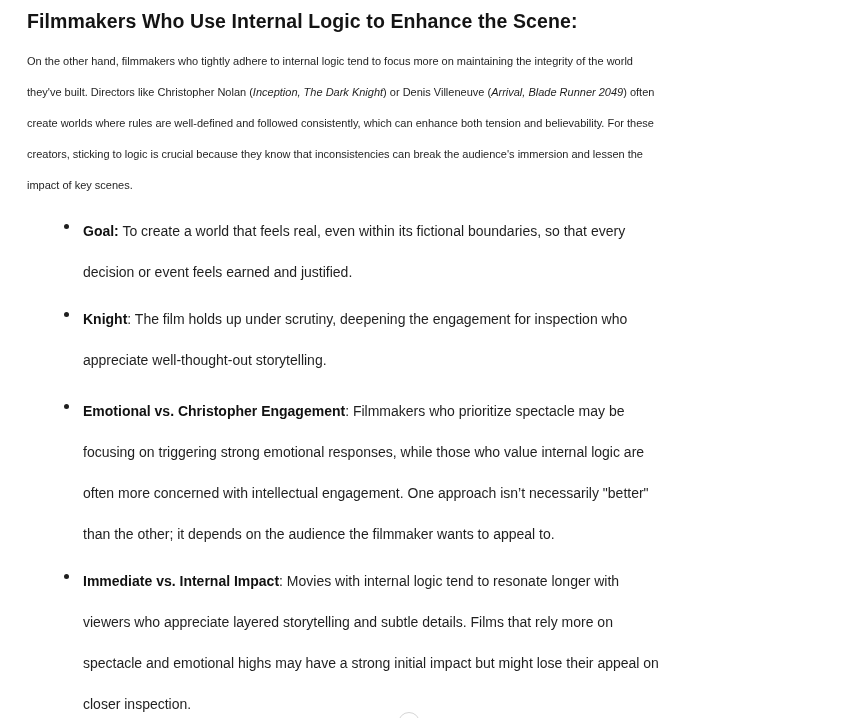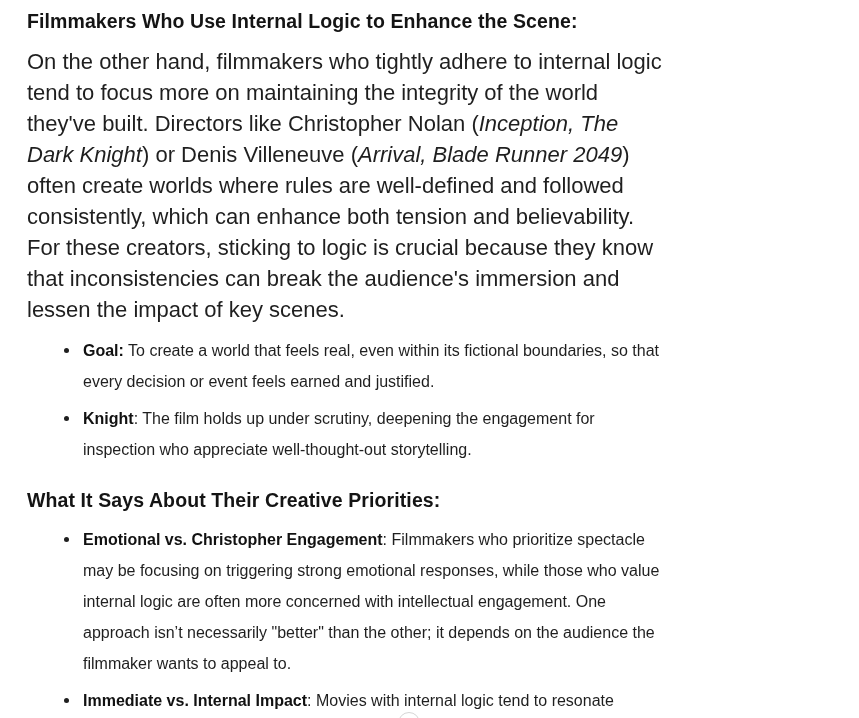--- a/index.html
+++ b/index.html
@@ -26,34 +26,34 @@
     letter-spacing: 0.1px;
     color: #141414;
     margin: 0;
     padding-top: 8px;
     line-height: 1.35;
   }
   h2.heading.second {
     padding-top: 22px;
   }
   p.para {
-    font-size: 22px;
+    font-size: 11px;
     line-height: 31px;
     margin: 12px 0 0 0;
     color: #1f1f1f;
     text-align: left;
   }
   ul.bullets {
     margin: 10px 0 0 0;
     padding-left: 37px;
     list-style: none;
   }
   ul.bullets li {
-    font-size: 16px;
-    line-height: 31px;
+    font-size: 14px;
+    line-height: 41px;
     color: #1f1f1f;
     margin-top: 6px;
     position: relative;
     padding-left: 19px;
   }
   ul.bullets li:first-child {
     margin-top: 0;
   }
   ul.bullets li::before {
     content: "";
@@ -88,21 +88,20 @@
 
   <h2 class="heading">Filmmakers Who Use Internal Logic to Enhance the Scene:</h2>
 
   <p class="para"><span>On the other hand, filmmakers who tightly adhere to internal logic tend to focus more on maintaining the integrity of the world they've built. Directors like Christopher Nolan (</span><span class="i">Inception, The Dark Knight</span><span>) or Denis Villeneuve (</span><span class="i">Arrival, Blade Runner 2049</span><span>) often create worlds where rules are well-defined and followed consistently, which can enhance both tension and believability. For these creators, sticking to logic is crucial because they know that inconsistencies can break the audience's immersion and lessen the impact of key scenes.</span></p>
 
   <ul class="bullets">
     <li><span class="b">Goal:</span><span> To create a world that feels real, even within its fictional boundaries, so that every decision or event feels earned and justified.</span></li>
     <li><span class="b">Knight</span><span>: The film holds up under scrutiny, deepening the engagement for inspection who appreciate well-thought-out storytelling.</span></li>
   </ul>
 
-  <h2 class="heading second">What It Says About Their Creative Priorities:</h2>
 
   <ul class="bullets">
     <li><span class="b">Emotional vs. Christopher Engagement</span><span>: Filmmakers who prioritize spectacle may be focusing on triggering strong emotional responses, while those who value internal logic are often more concerned with intellectual engagement. One approach isn’t necessarily "better" than the other; it depends on the audience the filmmaker wants to appeal to.</span></li>
     <li><span class="b">Immediate vs. Internal Impact</span><span>: Movies with internal logic tend to resonate longer with viewers who appreciate layered storytelling and subtle details. Films that rely more on spectacle and emotional highs may have a strong initial impact but might lose their appeal on closer inspection.</span></li>
   </ul>
 
   <div class="spacer-bottom"></div>
 </div>
 <div class="partial-circle"></div>
 </div>

